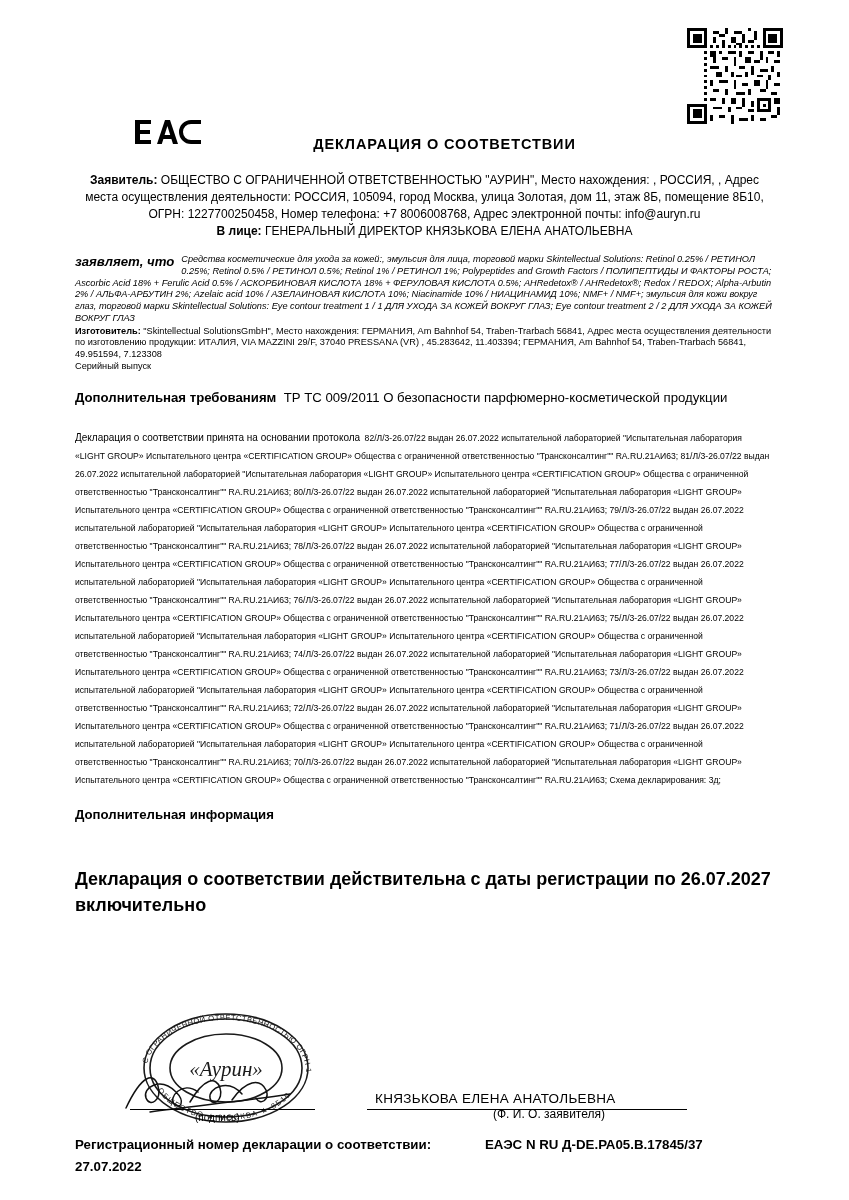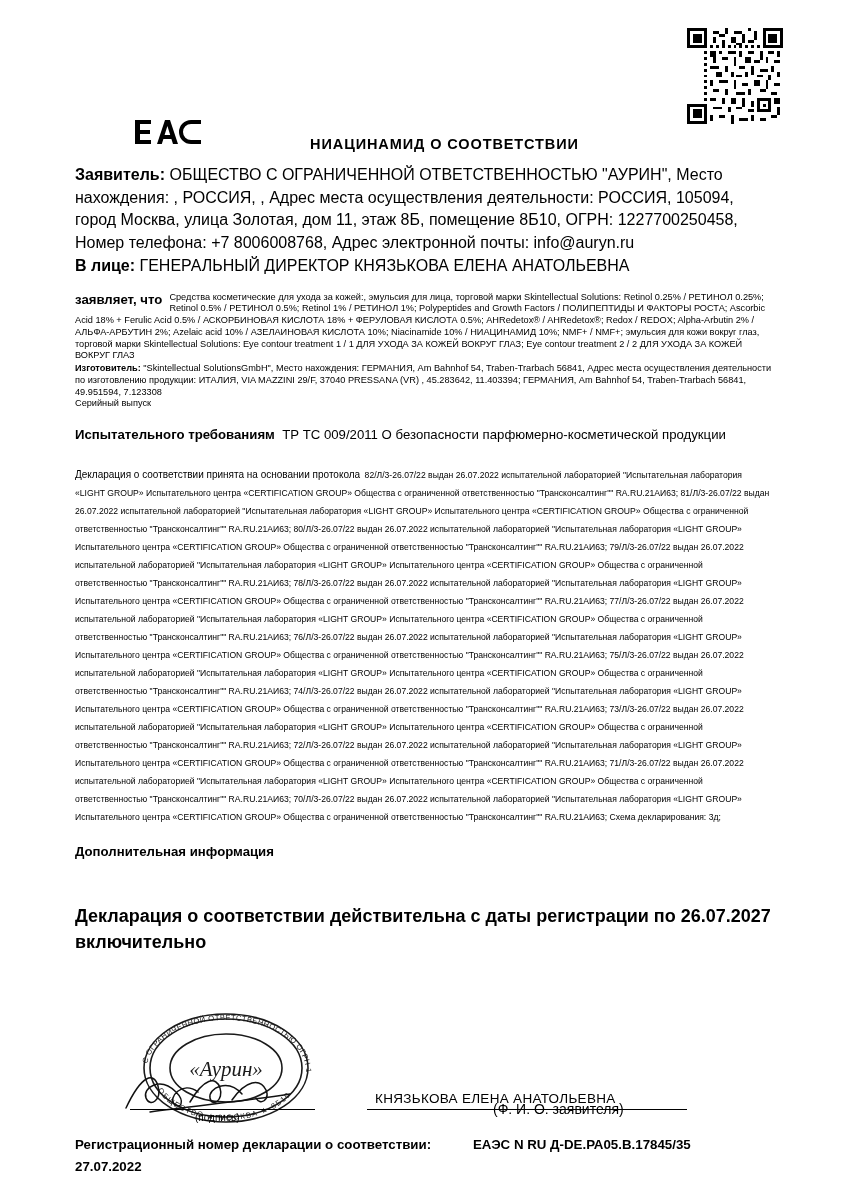--- a/index.html
+++ b/index.html
@@ -58,28 +58,29 @@
   .title-sub {
     font-size: 14.5px;
     font-weight: bold;
     letter-spacing: 0.9px;
     margin-top: 14px;
     margin-left: 40px;
   }
 
   
   .sec {
-    margin-top: 12px;
-    font-size: 16px;
+    margin-top: 20px;
+    font-size: 12px;
     line-height: 1.42;
-    text-align: left;
+    text-align: center;
   }
   .lbl { font-weight: bold; }
   .sec-declares {
     margin-top: 14px;
+    font-style: italic;
   }
   .declare-label {
     font-weight: bold;
     font-size: 13.2px;
     float: left;
     margin-right: 7px;
   }
   .tiny {
     font-size: 9.2px;
     line-height: 1.28;
@@ -160,22 +161,22 @@
   }
   .sign-caption-left {
     position: absolute;
     left: 120px;
     top: 21px;
     font-size: 10px;
   }
   .sign-caption-right {
     position: absolute;
     left: 418px;
-    top: 10px;
-    font-size: 14px;
+    top: 16px;
+    font-size: 12px;
   }
   .sign-line-left {
     position: absolute;
     left: 55px;
     top: 18px;
     width: 185px;
     border-top: 1px solid #000;
   }
   .sign-line-right {
     position: absolute;
@@ -183,20 +184,21 @@
     top: 18px;
     width: 320px;
     border-top: 1px solid #000;
   }
   .reg-row {
     display: flex;
     font-size: 13.3px;
     font-weight: bold;
     margin-top: 2px;
     line-height: 1.55;
+    gap: 12px;
   }
   .reg-label { width: 398px; }
   .reg-value { font-weight: bold; }
   .reg-value.normal { font-weight: bold; }
 </style>
 </head>
 <body>
 
 <div class="page">
 
@@ -330,21 +332,21 @@
         <path d="M2 2 h16 v4 h-11 v6 h10 v4 h-10 v6 h11 v4 h-16 z"></path>
 
         <path d="M24 26 l8 -24 h5 l8 24 h-5 l-1.6 -5 h-8 l-1.6 5 z M31.6 17 h5.6 l-2.8 -9 z"></path>
 
         <path d="M68 6 v-4 h-10 a10 10 0 0 0 0 24 h10 v-4 h-10 a6 6 0 0 1 0 -16 z"></path>
       </g>
     </svg>
   </div>
 
   <div class="title-block">
-    <div class="title-sub">НИАЦИНАМИД О СООТВЕТСТВИИ</div>
+    <div class="title-sub">ДЕКЛАРАЦИЯ О СООТВЕТСТВИИ</div>
   </div>
 
   <div class="sec">
     <span class="lbl">Заявитель:</span>
     <span>ОБЩЕСТВО С ОГРАНИЧЕННОЙ ОТВЕТСТВЕННОСТЬЮ "АУРИН", Место нахождения: , РОССИЯ, , Адрес места осуществления деятельности: РОССИЯ, 105094, город Москва, улица Золотая, дом 11, этаж 8Б, помещение 8Б10, ОГРН: 1227700250458, Номер телефона: +7 8006008768, Адрес электронной почты: info@auryn.ru</span>
     <br>
     <span class="lbl">В лице:</span>
     <span>ГЕНЕРАЛЬНЫЙ ДИРЕКТОР КНЯЗЬКОВА ЕЛЕНА АНАТОЛЬЕВНА</span>
   </div>
 
@@ -352,21 +354,21 @@
     <span class="declare-label">заявляет, что</span>
     <div class="tiny">Средства косметические для ухода за кожей:, эмульсия для лица, торговой марки Skintellectual Solutions: Retinol 0.25% / РЕТИНОЛ 0.25%; Retinol 0.5% / РЕТИНОЛ 0.5%; Retinol 1% / РЕТИНОЛ 1%; Polypeptides and Growth Factors / ПОЛИПЕПТИДЫ И ФАКТОРЫ РОСТА; Ascorbic Acid 18% + Ferulic Acid 0.5% / АСКОРБИНОВАЯ КИСЛОТА 18% + ФЕРУЛОВАЯ КИСЛОТА 0.5%; AHRedetox® / AHRedetox®; Redox / REDOX; Alpha-Arbutin 2% / АЛЬФА-АРБУТИН 2%; Azelaic acid 10% / АЗЕЛАИНОВАЯ КИСЛОТА 10%; Niacinamide 10% / НИАЦИНАМИД 10%; NMF+ / NMF+; эмульсия для кожи вокруг глаз, торговой марки Skintellectual Solutions: Eye contour treatment 1 / 1 ДЛЯ УХОДА ЗА КОЖЕЙ ВОКРУГ ГЛАЗ; Eye contour treatment 2 / 2 ДЛЯ УХОДА ЗА КОЖЕЙ ВОКРУГ ГЛАЗ</div>
   </div>
   <div class="tiny tiny-block">
     <span style="font-weight:bold">Изготовитель:</span>
     <span>"Skintellectual SolutionsGmbH", Место нахождения: ГЕРМАНИЯ, Am Bahnhof 54, Traben-Trarbach 56841, Адрес места осуществления деятельности по изготовлению продукции: ИТАЛИЯ, VIA MAZZINI 29/F, 37040 PRESSANA (VR) , 45.283642, 11.403394; ГЕРМАНИЯ, Am Bahnhof 54, Traben-Trarbach 56841, 49.951594, 7.123308</span>
   </div>
   <div class="tiny">Серийный выпуск</div>
 
   <div class="sec-conf">
-    <span class="lbl">Испытательного требованиям</span>
+    <span class="lbl">Дополнительная требованиям</span>
     &nbsp;<span class="conf-tail">ТР ТС 009/2011 О безопасности парфюмерно-косметической продукции</span>
   </div>
 
   <div class="proto-wrap">
     <span class="sec-proto-head">Декларация о соответствии принята на основании протокола</span>
     <span class="proto-text">82/Л/3-26.07/22 выдан 26.07.2022 испытательной лабораторией "Испытательная лаборатория «LIGHT GROUP» Испытательного центра «CERTIFICATION GROUP» Общества с ограниченной ответственностью "Трансконсалтинг"" RA.RU.21АИ63; 81/Л/3-26.07/22 выдан 26.07.2022 испытательной лабораторией "Испытательная лаборатория «LIGHT GROUP» Испытательного центра «CERTIFICATION GROUP» Общества с ограниченной ответственностью "Трансконсалтинг"" RA.RU.21АИ63; 80/Л/3-26.07/22 выдан 26.07.2022 испытательной лабораторией "Испытательная лаборатория «LIGHT GROUP» Испытательного центра «CERTIFICATION GROUP» Общества с ограниченной ответственностью "Трансконсалтинг"" RA.RU.21АИ63; 79/Л/3-26.07/22 выдан 26.07.2022 испытательной лабораторией "Испытательная лаборатория «LIGHT GROUP» Испытательного центра «CERTIFICATION GROUP» Общества с ограниченной ответственностью "Трансконсалтинг"" RA.RU.21АИ63; 78/Л/3-26.07/22 выдан 26.07.2022 испытательной лабораторией "Испытательная лаборатория «LIGHT GROUP» Испытательного центра «CERTIFICATION GROUP» Общества с ограниченной ответственностью "Трансконсалтинг"" RA.RU.21АИ63; 77/Л/3-26.07/22 выдан 26.07.2022 испытательной лабораторией "Испытательная лаборатория «LIGHT GROUP» Испытательного центра «CERTIFICATION GROUP» Общества с ограниченной ответственностью "Трансконсалтинг"" RA.RU.21АИ63; 76/Л/3-26.07/22 выдан 26.07.2022 испытательной лабораторией "Испытательная лаборатория «LIGHT GROUP» Испытательного центра «CERTIFICATION GROUP» Общества с ограниченной ответственностью "Трансконсалтинг"" RA.RU.21АИ63; 75/Л/3-26.07/22 выдан 26.07.2022 испытательной лабораторией "Испытательная лаборатория «LIGHT GROUP» Испытательного центра «CERTIFICATION GROUP» Общества с ограниченной ответственностью "Трансконсалтинг"" RA.RU.21АИ63; 74/Л/3-26.07/22 выдан 26.07.2022 испытательной лабораторией "Испытательная лаборатория «LIGHT GROUP» Испытательного центра «CERTIFICATION GROUP» Общества с ограниченной ответственностью "Трансконсалтинг"" RA.RU.21АИ63; 73/Л/3-26.07/22 выдан 26.07.2022 испытательной лабораторией "Испытательная лаборатория «LIGHT GROUP» Испытательного центра «CERTIFICATION GROUP» Общества с ограниченной ответственностью "Трансконсалтинг"" RA.RU.21АИ63; 72/Л/3-26.07/22 выдан 26.07.2022 испытательной лабораторией "Испытательная лаборатория «LIGHT GROUP» Испытательного центра «CERTIFICATION GROUP» Общества с ограниченной ответственностью "Трансконсалтинг"" RA.RU.21АИ63; 71/Л/3-26.07/22 выдан 26.07.2022 испытательной лабораторией "Испытательная лаборатория «LIGHT GROUP» Испытательного центра «CERTIFICATION GROUP» Общества с ограниченной ответственностью "Трансконсалтинг"" RA.RU.21АИ63; 70/Л/3-26.07/22 выдан 26.07.2022 испытательной лабораторией "Испытательная лаборатория «LIGHT GROUP» Испытательного центра «CERTIFICATION GROUP» Общества с ограниченной ответственностью "Трансконсалтинг"" RA.RU.21АИ63; Схема декларирования: 3д;</span>
   </div>
 
   <div class="addinfo">Дополнительная информация</div>
 
@@ -407,20 +409,20 @@
   <div class="footer">
     <div class="sign-row">
       <div class="sign-line-left"></div>
       <div class="sign-line-right"></div>
       <div class="sign-caption-left">(подпись)</div>
       <div class="sign-name">КНЯЗЬКОВА ЕЛЕНА АНАТОЛЬЕВНА</div>
       <div class="sign-caption-right">(Ф. И. О. заявителя)</div>
     </div>
     <div class="reg-row">
       <div class="reg-label">Регистрационный номер декларации о соответствии:</div>
-      <div class="reg-value">ЕАЭС N RU Д-DE.РА05.В.17845/35</div>
+      <div class="reg-value">ЕАЭС N RU Д-DE.РА05.В.17845/37</div>
     </div>
     <div class="reg-row">
       <div class="reg-value normal">27.07.2022</div>
     </div>
   </div>
 
 </div>
 
 </body></html>

